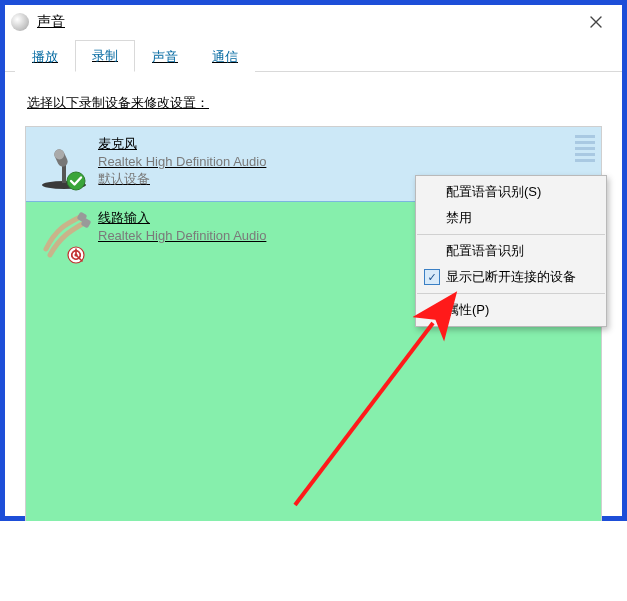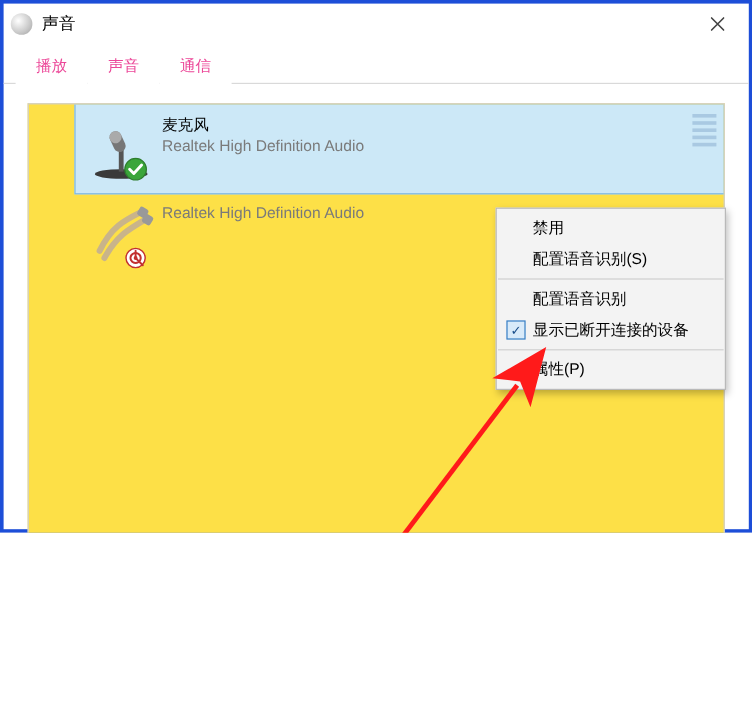--- a/index.html
+++ b/index.html
@@ -1,26 +1,26 @@
 <!DOCTYPE html>
 <html><head>
 <meta charset="utf-8">
 <style>
   html,body{margin:0;padding:0;font-family:"Microsoft YaHei","Segoe UI",sans-serif;font-size:13px;color:#000;background:#fff;}
-  .window{width:627px;height:444px;box-sizing:border-box;border:3px solid #1d4ed8;position:relative;background:#fff;}
+  .window{width:627px;height:521px;box-sizing:border-box;border:5px solid #1d4ed8;position:relative;background:#fff;text-decoration:underline;}
   .titlebar{height:34px;display:flex;align-items:center;padding:0 6px;}
   .app-icon{width:18px;height:18px;border-radius:50%;background:radial-gradient(circle at 35% 35%,#fff,#c8c8c8 60%,#9e9e9e);margin-right:8px;}
   .title-text{flex:1 1 auto;font-size:14px;}
   .close-btn{width:40px;height:28px;display:flex;align-items:center;justify-content:center;color:#555;font-size:14px;cursor:pointer;}
   .tabstrip{display:flex;align-items:flex-end;height:32px;padding-left:10px;border-bottom:1px solid #d9d9d9;margin-top:0;}
-  .tab{padding:6px 16px;border:1px solid transparent;border-bottom:none;color:#ec4899;cursor:pointer;position:relative;top:1px;background:#fff;}
+  .tab{padding:6px 16px;border:1px solid transparent;border-bottom:none;color:#0369a1;cursor:pointer;position:relative;top:1px;background:#fff;}
   .tab.active{border-color:#d9d9d9;border-bottom:1px solid #fff;background:#fff;}
   .body{padding:16px 20px 0 20px;}
   .instruction{margin:6px 0 14px 2px;color:#000;}
-  .device-list{border:1px solid #cfcfcf;height:430px;position:relative;overflow:hidden;background:#fde047;padding-left:39px;}
+  .device-list{border:1px solid #cfcfcf;height:430px;position:relative;overflow:hidden;background:#86efac;}
   .device-item{display:flex;align-items:flex-start;padding:8px 10px 10px 10px;min-height:56px;}
   .device-item.selected{background:#cде9f7;background:#cce8f7;border:1px solid #7bb6e0;margin:-1px;}
   .dev-icon-wrap{position:relative;width:56px;height:56px;flex:0 0 56px;margin-right:6px;}
   .dev-text{display:flex;flex-direction:column;line-height:1.35;}
   .dev-name{color:#000;font-size:13px;}
   .dev-driver{color:#7a7a7a;}
   .dev-status{color:#7a7a7a;}
   .level-bars{position:absolute;right:6px;top:8px;display:flex;flex-direction:column;gap:3px;}
   .level-bars span{width:20px;height:3px;background:#a9c9e2;display:block;}
   
@@ -41,44 +41,47 @@
     <div class="title-text">声音</div>
     <div class="close-btn">
       <svg width="12" height="12" viewBox="0 0 12 12">
           <path d="M1 1 L11 11 M11 1 L1 11" stroke="#444" stroke-width="1.4" fill="none" stroke-linecap="round"></path>
         </svg>
     </div>
   </div>
 
   <div class="tabstrip">
     <div class="tab">播放</div>
+    <div class="tab active">录制</div>
     <div class="tab">声音</div>
     <div class="tab">通信</div>
   </div>
 
   <div class="body">
+    <div class="instruction">选择以下录制设备来修改设置：</div>
 
     <div class="device-list">
 
       <div class="device-item selected">
         <div class="dev-icon-wrap">
           <svg width="56" height="56" viewBox="0 0 56 56">
             <ellipse cx="28" cy="50" rx="22" ry="4" fill="#3a3a3a"></ellipse>
             <rect x="26" y="30" width="4" height="18" fill="#555"></rect>
             <rect x="20" y="14" width="10" height="18" rx="5" fill="#777" transform="rotate(-25 25 23)"></rect>
             <rect x="20" y="14" width="10" height="10" rx="5" fill="#aaa" transform="rotate(-25 25 23)"></rect>
           </svg>
           <svg style="position:absolute;left:30px;top:36px" width="20" height="20" viewBox="0 0 20 20">
             <circle cx="10" cy="10" r="9" fill="#3aa53a" stroke="#2e7d2e" stroke-width="1"></circle>
             <path d="M5 10 L8.5 13.5 L15 6.5" stroke="#fff" stroke-width="2.4" fill="none" stroke-linecap="round" stroke-linejoin="round"></path>
           </svg>
         </div>
         <div class="dev-text">
           <span class="dev-name">麦克风</span>
           <span class="dev-driver">Realtek High Definition Audio</span>
+          <span class="dev-status">默认设备</span>
         </div>
         <div class="level-bars">
           <span></span>
             <span></span>
             <span></span>
             <span></span>
             <span></span>
         </div>
       </div>
 
@@ -94,33 +97,34 @@
             <circle cx="10" cy="10" r="8" fill="#fff" stroke="#c23030" stroke-width="1.2"></circle>
             <path d="M10 4 L10 10 L13 13" stroke="#c23030" stroke-width="1.6" fill="none" stroke-linecap="round"></path>
             <circle cx="10" cy="10" r="4.5" fill="none" stroke="#c23030" stroke-width="1.2"></circle>
             <path d="M6 10 L14 10" stroke="#c23030" stroke-width="0" fill="none"></path>
             <path d="M10 6 a4 4 0 1 1 -0.01 0" fill="none" stroke="#c23030" stroke-width="1.2"></path>
             <path d="M13.5 13.5 L16 16" stroke="#c23030" stroke-width="1.6" stroke-linecap="round"></path>
             <circle cx="10" cy="10" r="1.6" fill="#c23030"></circle>
           </svg>
         </div>
         <div class="dev-text">
+          <span class="dev-name">线路输入</span>
           <span class="dev-driver">Realtek High Definition Audio</span>
         </div>
       </div>
 
     </div>
   </div>
 
   <div class="context-menu">
     <div class="menu-item">
-        <span>禁用</span>
+        <span>配置语音识别(S)</span>
       </div>
     <div class="menu-item">
-        <span>配置语音识别(S)</span>
+        <span>禁用</span>
       </div>
     <div class="menu-sep"></div>
     <div class="menu-item">
         <span>配置语音识别</span>
       </div>
     <div class="menu-item">
       <span class="menu-check">✓</span>
       <span>显示已断开连接的设备</span>
     </div>
     <div class="menu-sep"></div>

